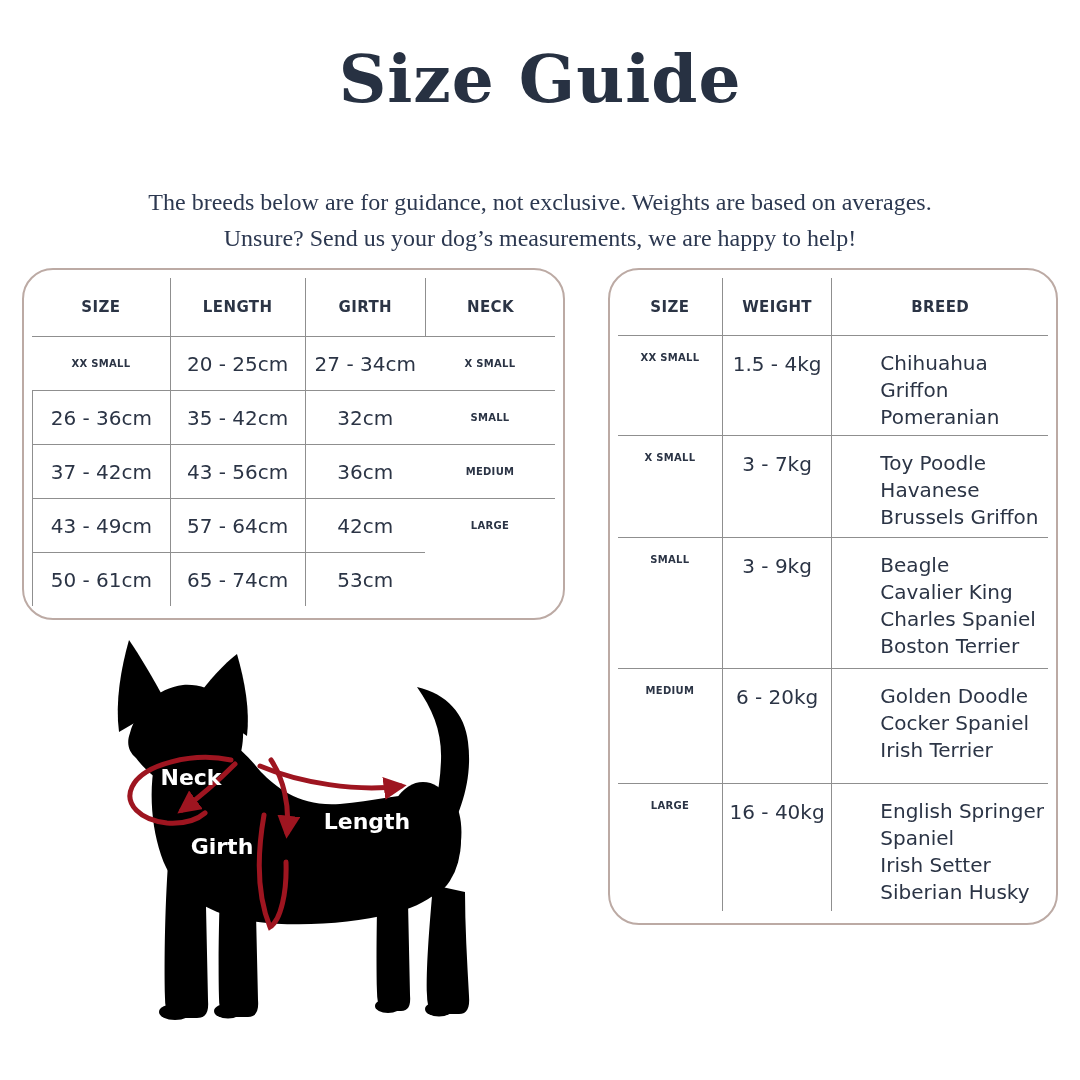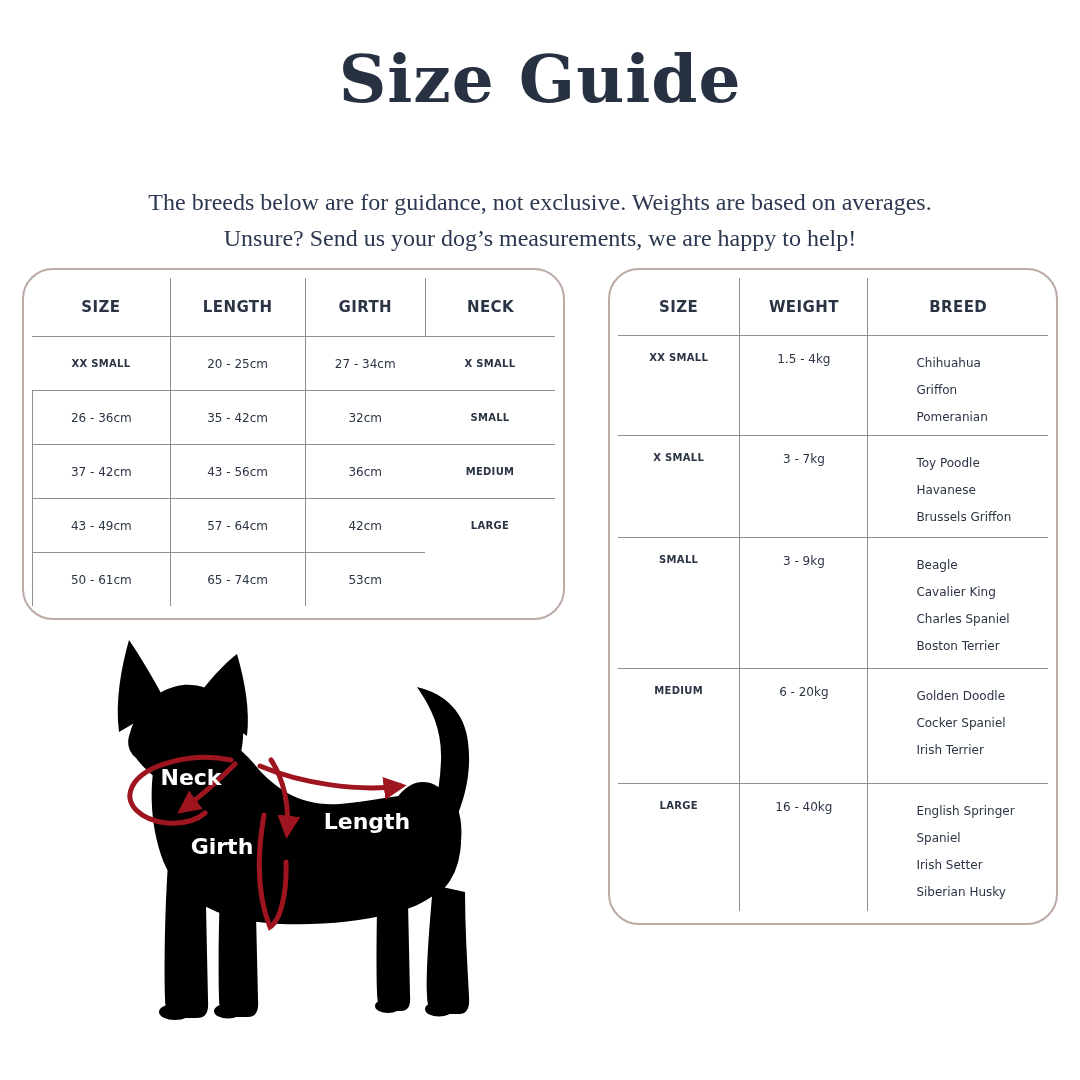--- a/index.html
+++ b/index.html
@@ -37,21 +37,21 @@
     grid-template-columns:143fr 140fr 125fr 135fr;
     grid-template-rows:58px repeat(5,54px);
   }
   .tbl-right{
     left:608px;top:268px;width:450px;height:657px;
     grid-template-columns:127fr 134fr 189fr;
     grid-template-rows:57px 100px 102px 131px 115px 128px;
   }
   .cell{
     display:flex;align-items:center;justify-content:center;
-    font-size:12px;color:var(--navy);
+    font-size:20px;color:var(--navy);
   }
   .bl{border-left:1px solid var(--divider);}
   .bt{border-top:1px solid var(--divider);}
   .hdr{font-weight:700;font-size:15px;letter-spacing:.4px;}
   .sz{font-weight:700;font-size:10px;letter-spacing:.3px;}
   .top{align-items:flex-start;padding-top:16px;}
   .breeds{
     display:block;text-align:left;padding:14px 4px 6px 16px;line-height:27px;
   }
   .breeds div{white-space:nowrap;margin-left:32px;}

